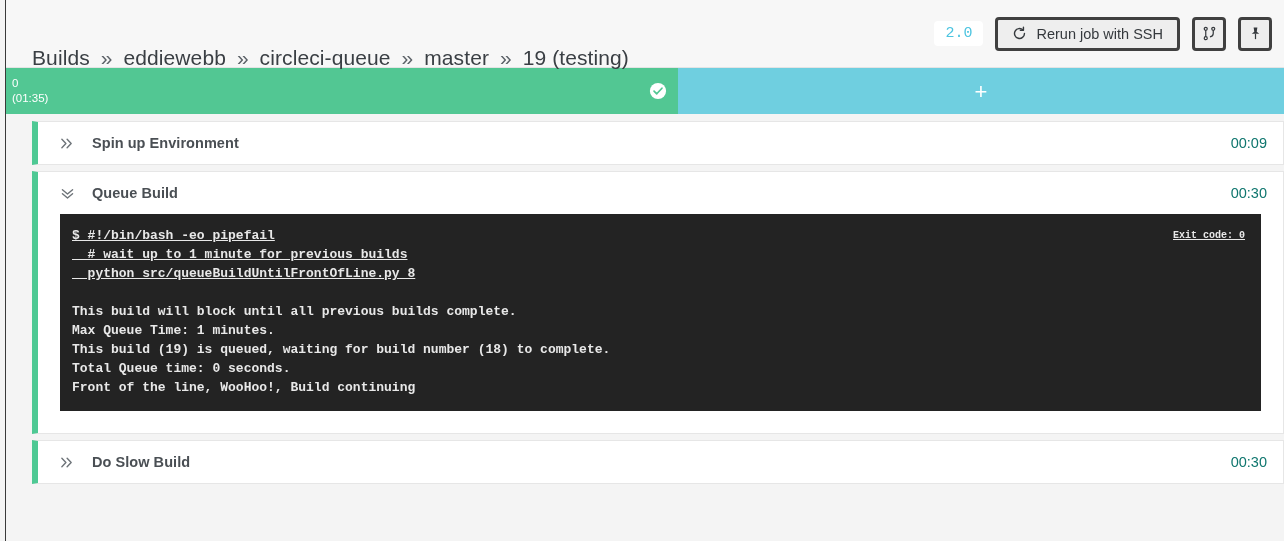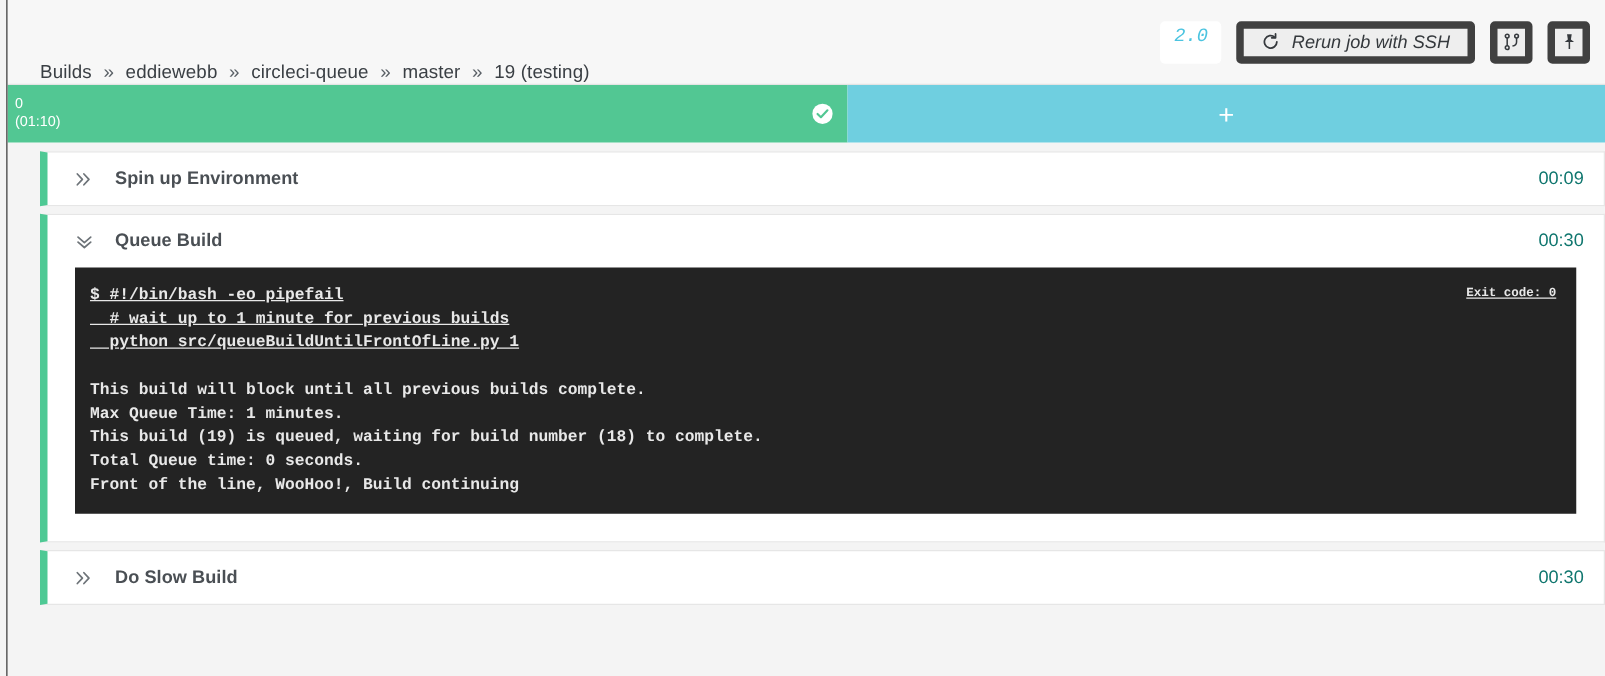--- a/index.html
+++ b/index.html
@@ -38,53 +38,53 @@
     height: 68px;
     background: #f7f7f7;
     border-bottom: 1px solid #e4e4e4;
     display: flex;
     align-items: center;
     padding: 0 12px 0 26px;
     z-index: 5;
   }
 
   .breadcrumb {
-    font-size: 15px;
+    font-size: 21px;
     color: #3a3f44;
     white-space: nowrap;
     letter-spacing: .1px;
     margin-top: 48px;
   }
   .breadcrumb .sep {
     color: #5b6167;
     padding: 0 5px;
   }
   .breadcrumb .crumb-link { color: #3a3f44; }
 
   .header-right {
     margin-left: auto;
     display: flex;
+    align-items: center;
     gap: 12px;
     padding-right: 0;
-    font-style: italic;
   }
 
   .version-badge {
     background: #ffffff;
     border-radius: 4px;
     color: #4cc4e0;
     font-family: "Liberation Mono", monospace;
     font-size: 15px;
     padding: 5px 11px;
     line-height: 1;
   }
 
   .btn {
     background: #eeeeee;
-    border: 6px solid #404040;
+    border: 3px solid #404040;
     border-radius: 4px;
     height: 34px;
     display: flex;
     align-items: center;
     justify-content: center;
     gap: 9px;
     padding: 0 14px;
     font-size: 14.5px;
     color: #35393d;
     cursor: pointer;
@@ -298,21 +298,21 @@
       </div>
 
     </div>
   </div>
 
   <div class="timeline">
 
     <div class="bar-green">
       <div class="bar-labels">
         <div>0</div>
-        <div>(01:10)</div>
+        <div>(01:35)</div>
       </div>
       <span class="check-badge">
         <svg class="icon-svg" width="18" height="18" viewBox="0 0 20 20">
           <circle cx="10" cy="10" r="9" fill="#ffffff"></circle>
           <path d="M5.6 10.2 L8.6 13.1 L14.4 6.9" fill="none" stroke="#52c793" stroke-width="1.9" stroke-linecap="round" stroke-linejoin="round"></path>
         </svg>
       </span>
     </div>
 
     <div class="bar-cyan">
@@ -351,21 +351,21 @@
           <span class="step-name">Queue Build</span>
           <span class="step-time">00:30</span>
         </div>
 
         <div class="terminal-wrap">
           <div class="terminal">
 
             <div class="term-head">
               <div class="term-cmd"><span class="bold-line">$ #!/bin/bash -eo pipefail</span>
 <span class="bold-line">  # wait up to 1 minute for previous builds</span>
-<span class="bold-line">  python src/queueBuildUntilFrontOfLine.py 1</span></div>
+<span class="bold-line">  python src/queueBuildUntilFrontOfLine.py 8</span></div>
               <div class="term-exit bold-line">Exit code: 0</div>
             </div>
 
             <div class="term-out"><span>This build will block until all previous builds complete.</span>
 <span>Max Queue Time: 1 minutes.</span>
 <span>This build (19) is queued, waiting for build number (18) to complete.</span>
 <span>Total Queue time: 0 seconds.</span>
 <span>Front of the line, WooHoo!, Build continuing</span></div>
 
           </div>

